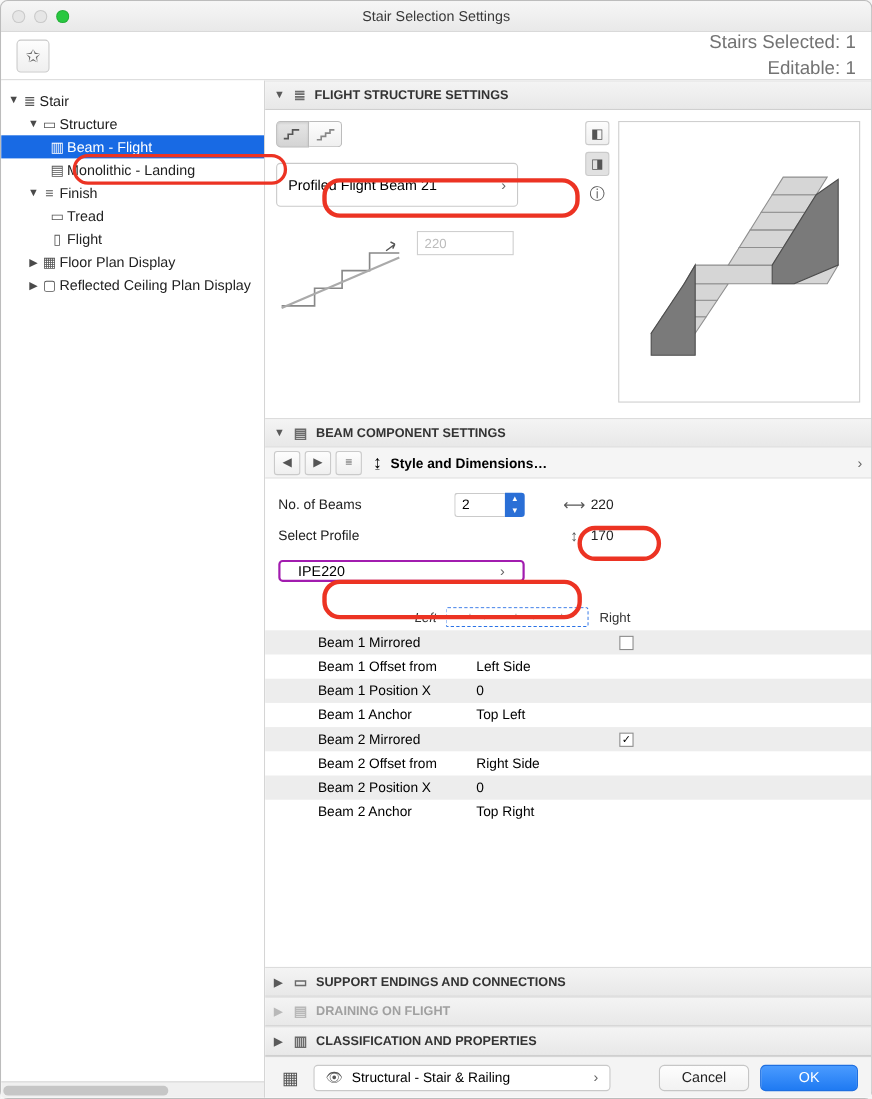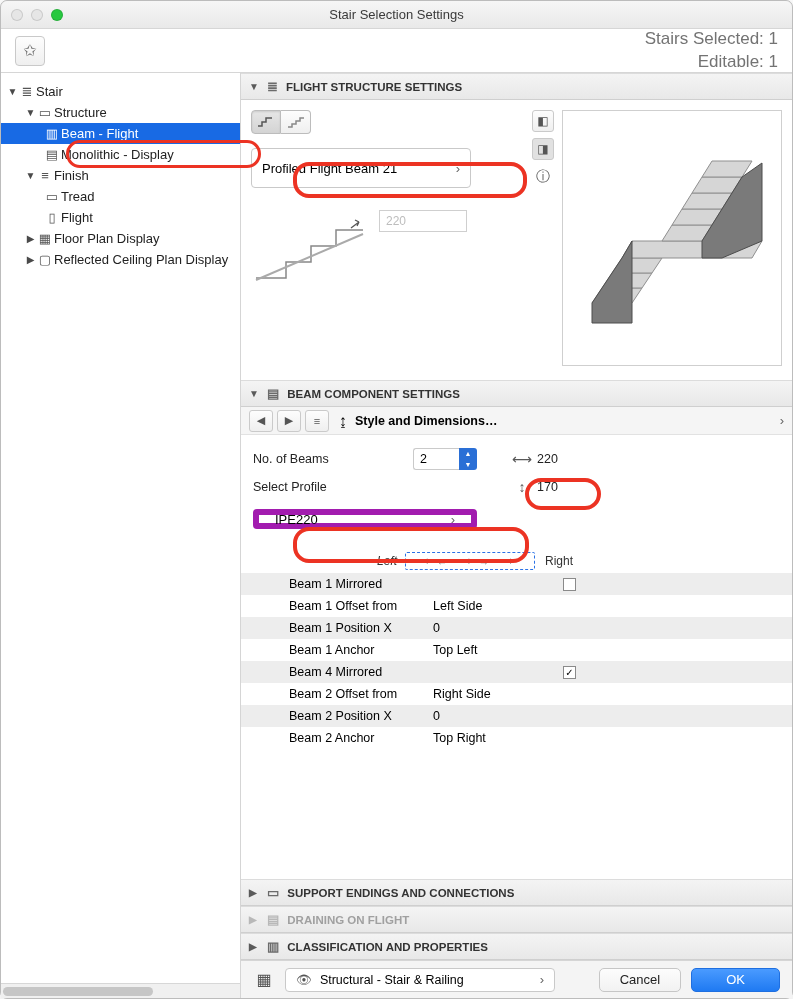--- a/index.html
+++ b/index.html
@@ -69,21 +69,21 @@
 .navrow .chev { margin-left:auto; }
 .params { padding:10px 12px 4px 12px; font-size:12.5px; color:#222; }
 .prow { display:flex; align-items:center; height:28px; gap:10px; }
 .plabel { width:150px; }
 .spin { display:flex; align-items:center; }
 .spin input { width:46px; height:22px; border:1px solid #cacaca; border-right:none; background:#fff; font-size:12.5px; padding:0 6px; border-radius:3px 0 0 3px; }
 .spin .sp { width:18px; height:22px; background:#2a6fd6; border-radius:0 3px 3px 0; display:flex; flex-direction:column; }
 .spin .sp div { flex:1; display:flex; align-items:center; justify-content:center; color:#fff; font-size:7px; }
 .hl-profile.b { left:525px; top:478px; width:76px; height:32px; }
 .ipe-row { padding:4px 12px 8px 12px; }
-.ipe-sel { height:20px; border:6px solid #a21caf; border-radius:4px; background:#fff; display:flex; align-items:center; padding:0 16px; font-size:13px; width:224px; justify-content:space-between; }
+.ipe-sel { height:20px; border:2px solid #a21caf; border-radius:4px; background:#fff; display:flex; align-items:center; padding:0 16px; font-size:13px; width:224px; justify-content:space-between; }
 .hl-profile.c { left:293px; top:527px; width:236px; height:36px; }
 .dimico { width:18px; height:18px; display:inline-flex; align-items:center; justify-content:center; color:#585858; font-size:14px; }
 .dimblock { display:flex; align-items:center; gap:6px; margin-left:26px; font-size:12.5px; }
 
 .lr-head { display:flex; align-items:center; height:24px; font-size:12px; color:#333; padding:0 12px; margin-top:12px; }
 .lr-head .l { width:152px; text-align:right; padding-right:8px;font-style:italic; }
 .lr-head .dash { flex:0 0 130px; height:18px; position:relative; border:1px dashed #2b72e6; border-radius:2px; display:flex; align-items:center; justify-content:center; color:#888; font-size:10px; letter-spacing:2px; }
 .lr-head .r { padding-left:10px; }
 
 .grid { font-size:12.5px; }
@@ -139,21 +139,21 @@
             <span class="arr">▼</span>
             <span class="ico">▭</span>
             <span>Structure</span>
           </div>
         <div class="row ind2 sel">
             <span class="ico">▥</span>
             <span>Beam - Flight</span>
           </div>
         <div class="row ind2">
             <span class="ico">▤</span>
-            <span>Monolithic - Display</span>
+            <span>Monolithic - Landing</span>
           </div>
         <div class="row ind1">
             <span class="arr">▼</span>
             <span class="ico">≡</span>
             <span>Finish</span>
           </div>
         <div class="row ind2">
             <span class="ico">▭</span>
             <span>Tread</span>
           </div>
@@ -307,21 +307,21 @@
               <div class="c1">Beam 1 Position X</div>
               <div class="c2">0</div>
               <div class="c3"></div>
             </div>
             <div class="gr">
               <div class="c1">Beam 1 Anchor</div>
               <div class="c2">Top Left</div>
               <div class="c3"></div>
             </div>
             <div class="gr">
-              <div class="c1">Beam 4 Mirrored</div>
+              <div class="c1">Beam 2 Mirrored</div>
               <div class="c2"></div>
               <div class="c3">
                 <span class="chk">✓</span>
               </div>
             </div>
             <div class="gr">
               <div class="c1">Beam 2 Offset from</div>
               <div class="c2">Right Side</div>
               <div class="c3"></div>
             </div>

